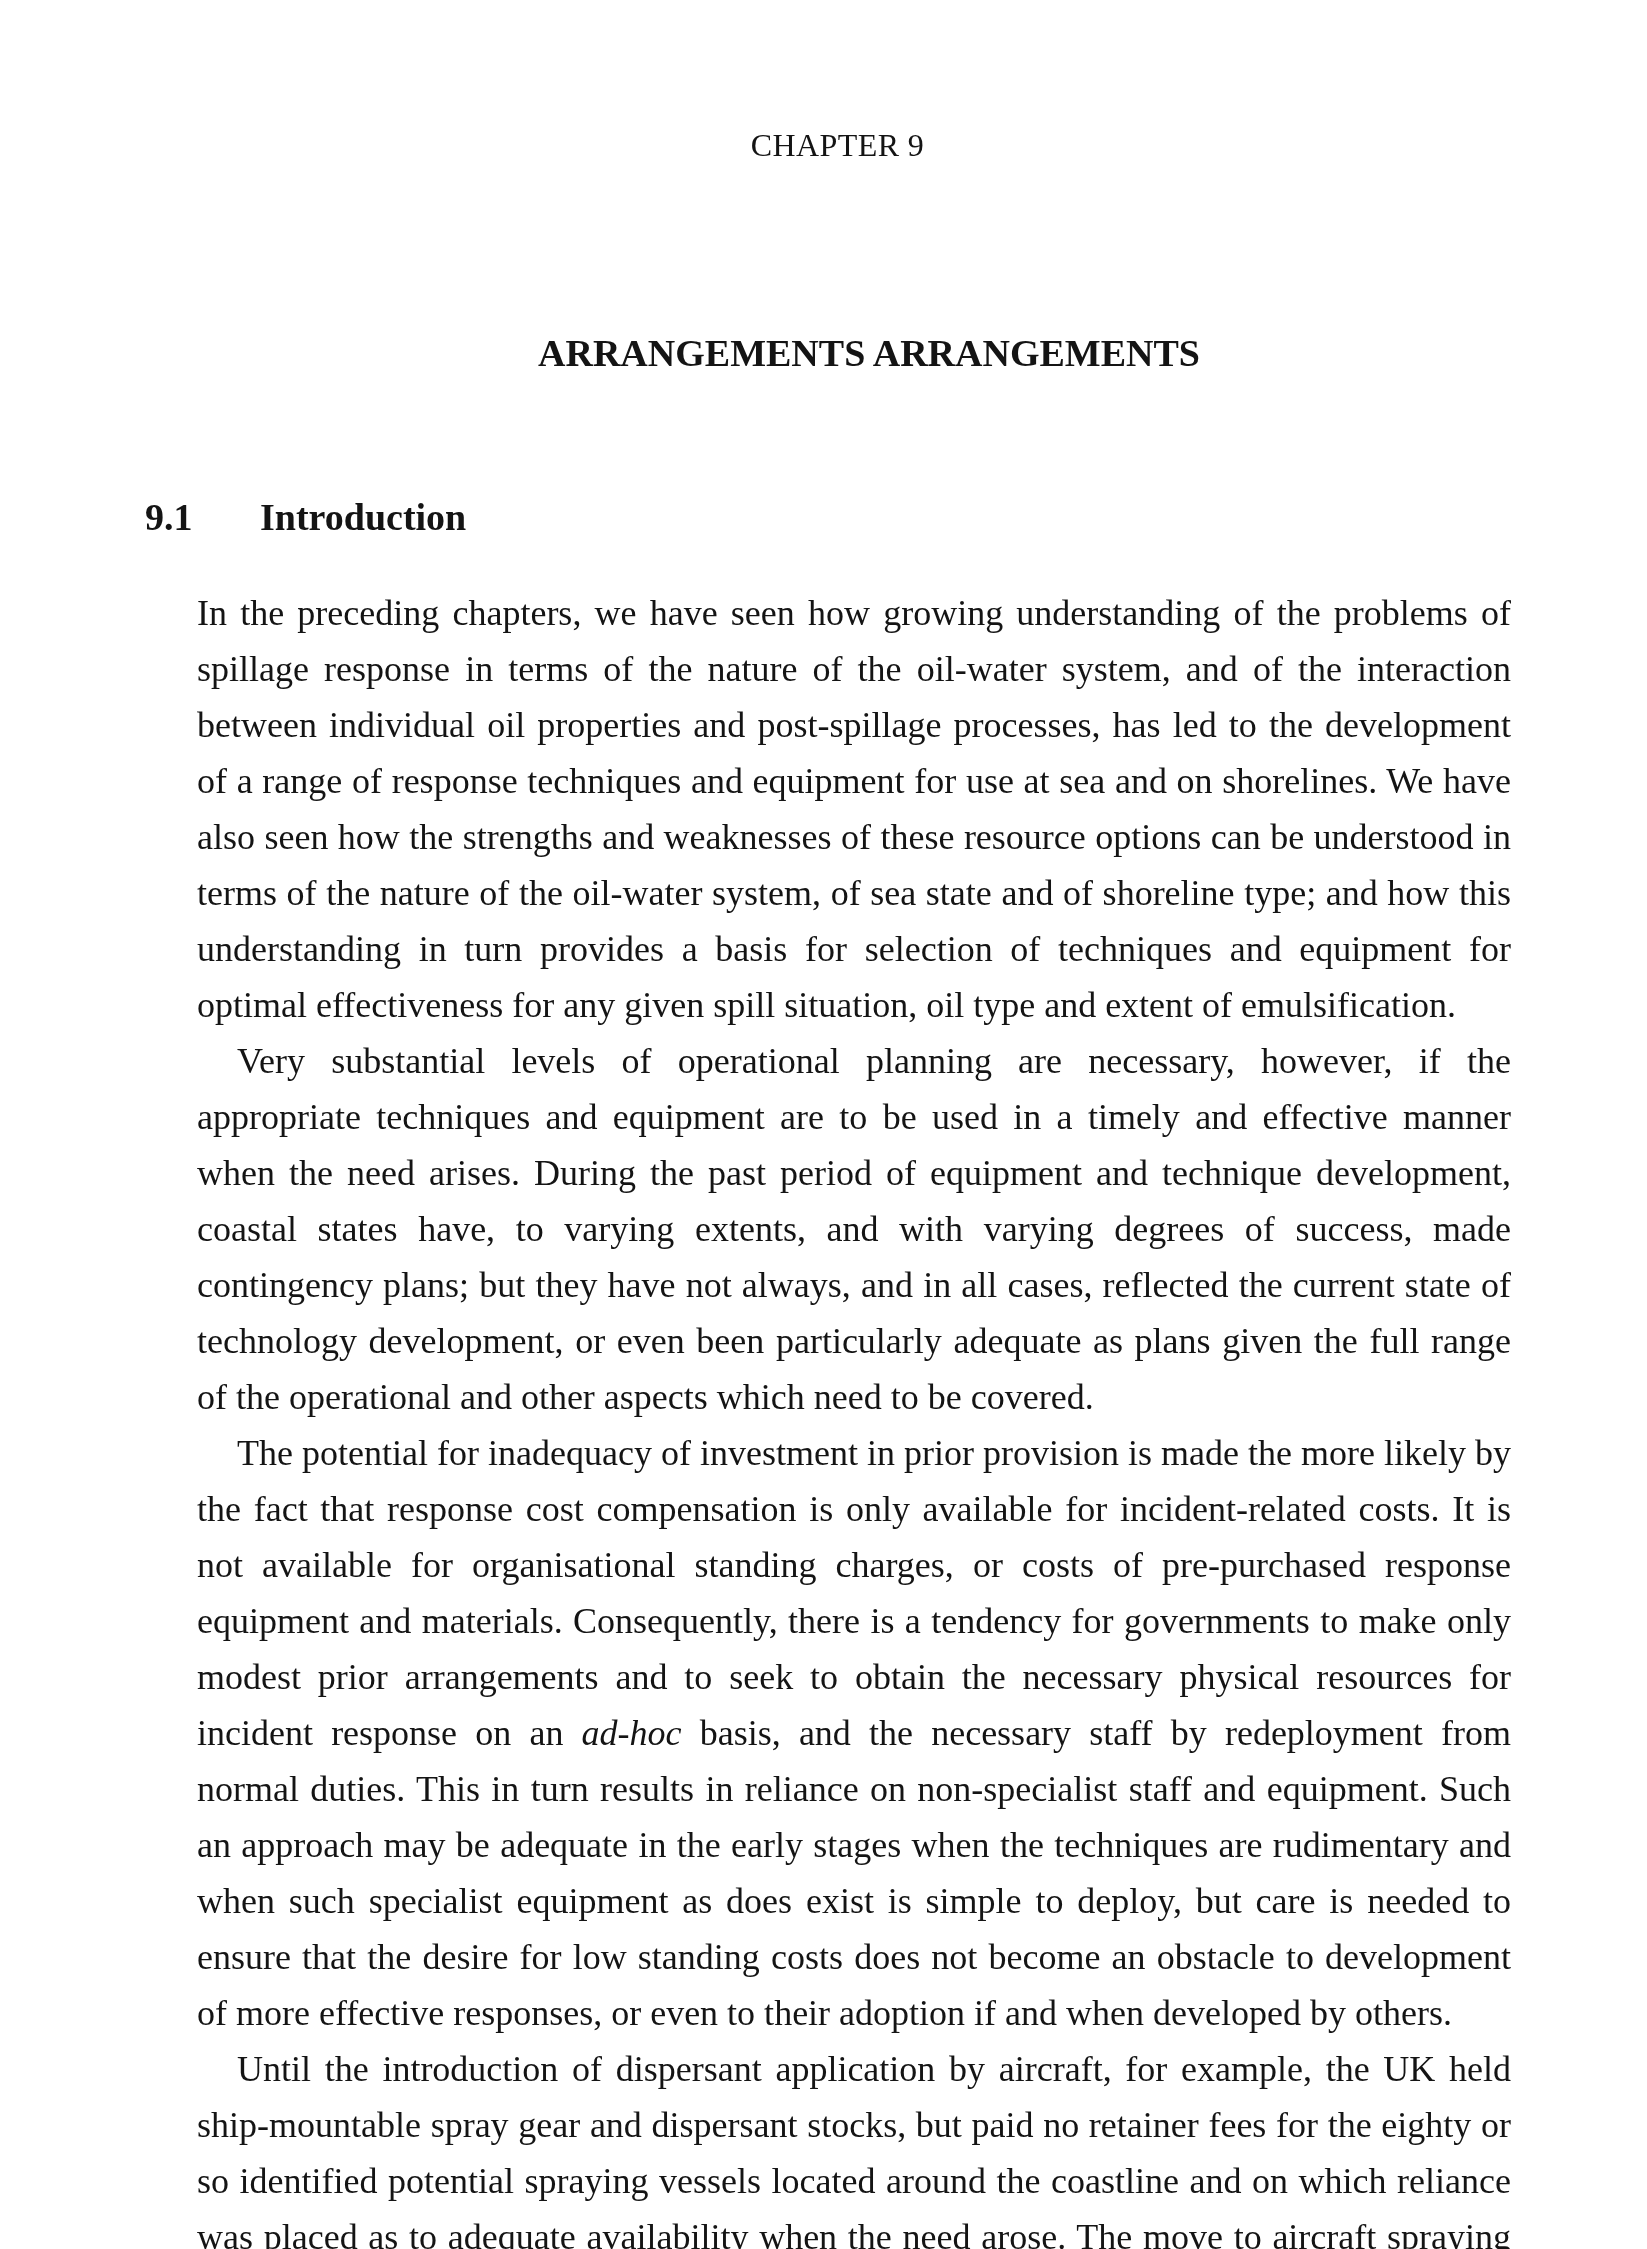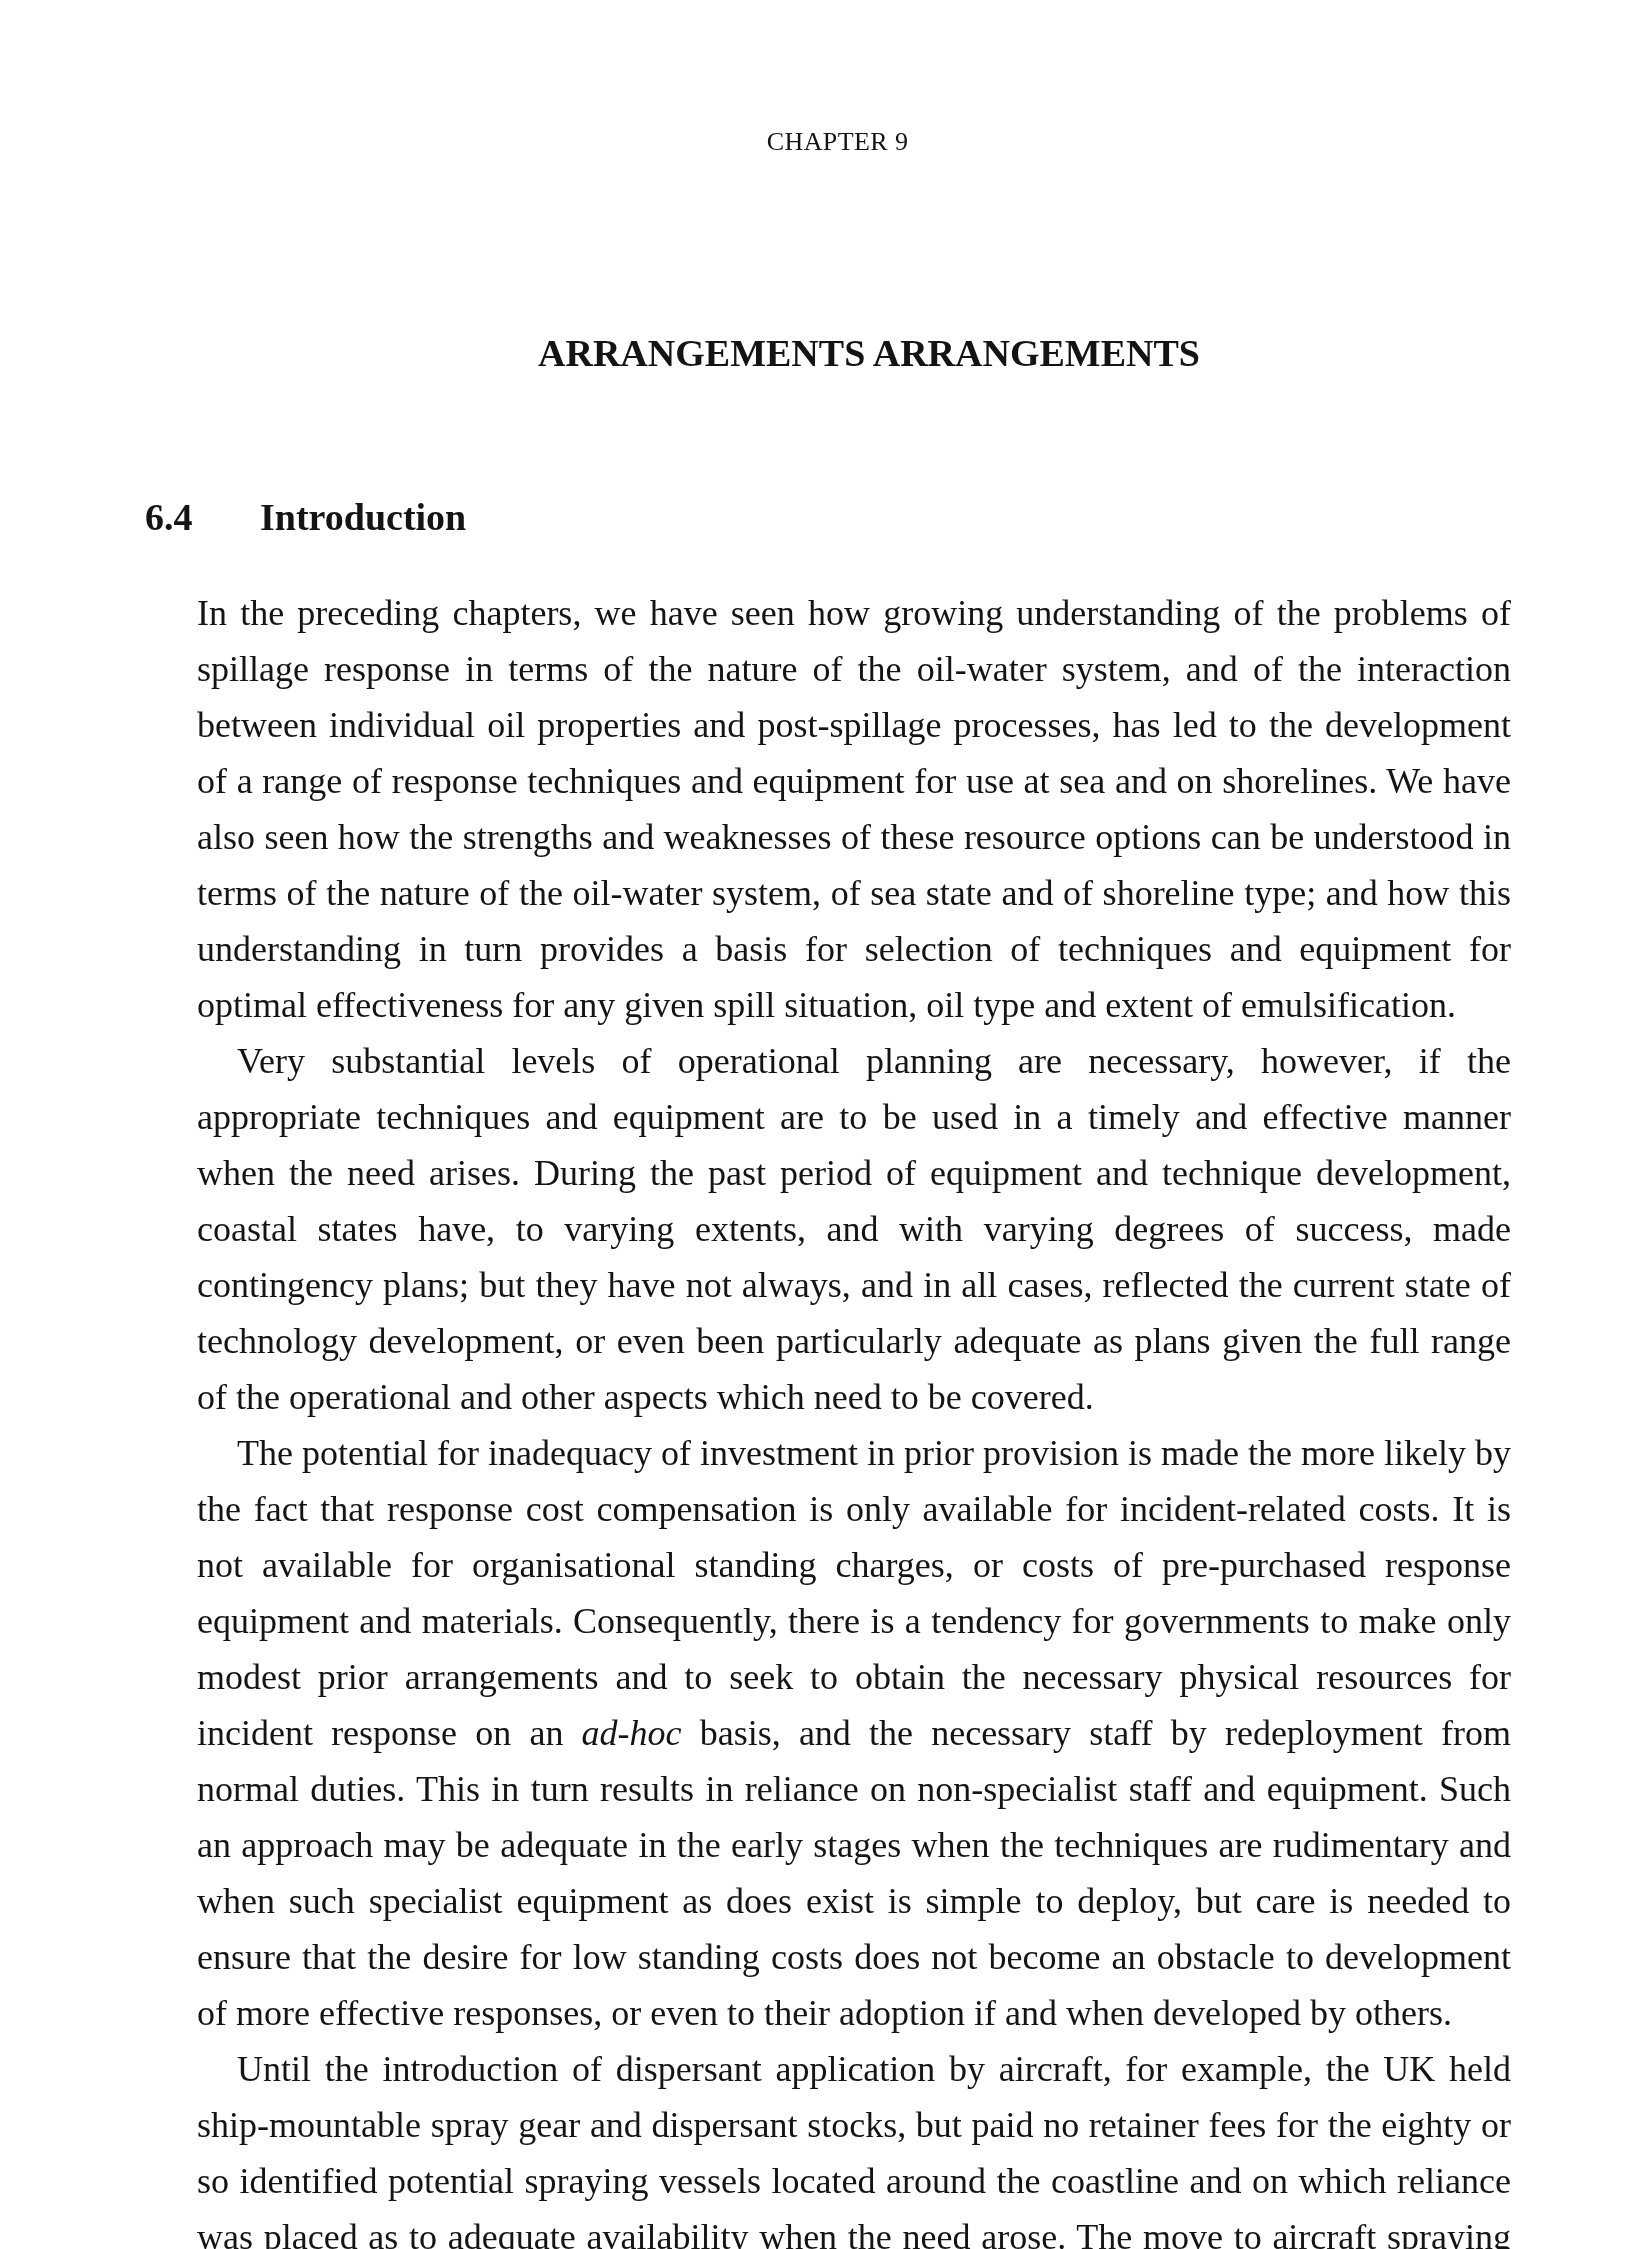--- a/index.html
+++ b/index.html
@@ -9,21 +9,21 @@
       position: relative;
       overflow: hidden;
       font-family: "Liberation Serif", "DejaVu Serif", serif;
       color: #141414;
     }
     .chapter-label {
       position: absolute;
       top: 127px;
       left: 0; width: 100%;
       text-align: center;
-      font-size: 26px;
+      font-size: 32px;
       letter-spacing: 0.4px;
       padding-left: 27px;
       box-sizing: border-box;
     }
     .chapter-title {
       position: absolute;
       top: 331px;
       left: 0; width: 100%;
       text-align: center;
       font-size: 38px;
@@ -57,21 +57,21 @@
     .body-text em { font-style: italic; }
   </style>
 </head>
 <body>
 
 <div class="chapter-label">CHAPTER 9</div>
 
 <h1 class="chapter-title" style="margin:0;">ARRANGEMENTS ARRANGEMENTS</h1>
 
 <h2 class="section-heading" style="margin:0;">
-  <span class="num">6.4</span>
+  <span class="num">9.1</span>
   <span>Introduction</span>
 </h2>
 
 <div class="body-text">
   <p>In the preceding chapters, we have seen how growing understanding of the problems of spillage response in terms of the nature of the oil-water system, and of the interaction between individual oil properties and post-spillage processes, has led to the development of a range of response techniques and equipment for use at sea and on shorelines. We have also seen how the strengths and weaknesses of these resource options can be understood in terms of the nature of the oil-water system, of sea state and of shoreline type; and how this understanding in turn provides a basis for selection of techniques and equipment for optimal effectiveness for any given spill situation, oil type and extent of emulsification.</p>
   <p>Very substantial levels of operational planning are necessary, however, if the appropriate techniques and equipment are to be used in a timely and effective manner when the need arises. During the past period of equipment and technique development, coastal states have, to varying extents, and with varying degrees of success, made contingency plans; but they have not always, and in all cases, reflected the current state of technology development, or even been particularly adequate as plans given the full range of the operational and other aspects which need to be covered.</p>
   <p><span>The potential for inadequacy of investment in prior provision is made the more likely by the fact that response cost compensation is only available for incident-related costs. It is not available for organisational standing charges, or costs of pre-purchased response equipment and materials. Consequently, there is a tendency for governments to make only modest prior arrangements and to seek to obtain the necessary physical resources for incident response on an </span><em>ad-hoc</em><span> basis, and the necessary staff by redeployment from normal duties. This in turn results in reliance on non-specialist staff and equipment. Such an approach may be adequate in the early stages when the techniques are rudimentary and when such specialist equipment as does exist is simple to deploy, but care is needed to ensure that the desire for low standing costs does not become an obstacle to development of more effective responses, or even to their adoption if and when developed by others.</span></p>
   <p>Until the introduction of dispersant application by aircraft, for example, the UK held ship-mountable spray gear and dispersant stocks, but paid no retainer fees for the eighty or so identified potential spraying vessels located around the coastline and on which reliance was placed as to adequate availability when the need arose. The move to aircraft spraying did, however, involve contract costs for dedicated aircraft and at the same time in the early 1980s, three Springsweep Oil Recovery Systems were stockpiled, as was equipment for emergency transfer of oil and chemicals in shipping casualty incidents. In addition, shortly afterwards, central government also established a national stockpile of equipment suitable for augmenting local authority provision for protection and cleaning of shorelines. These innovations represented a substantial increase in pre-</p>
 </div>
 

